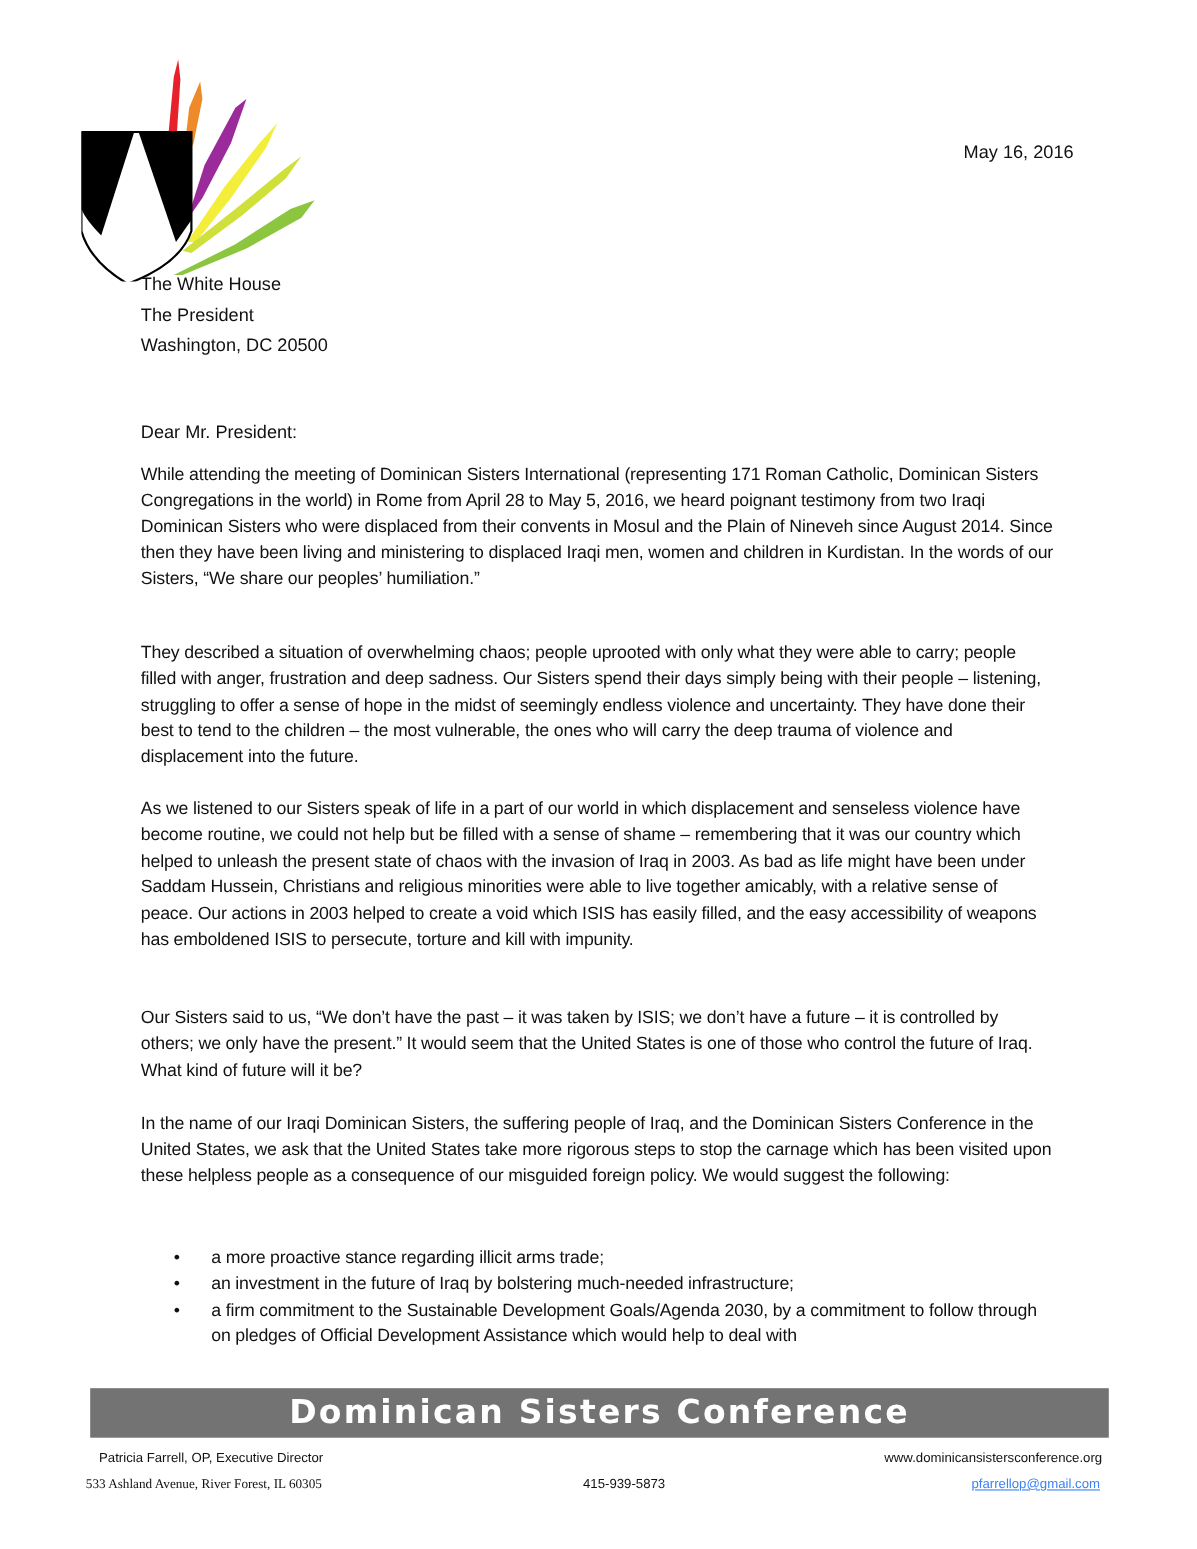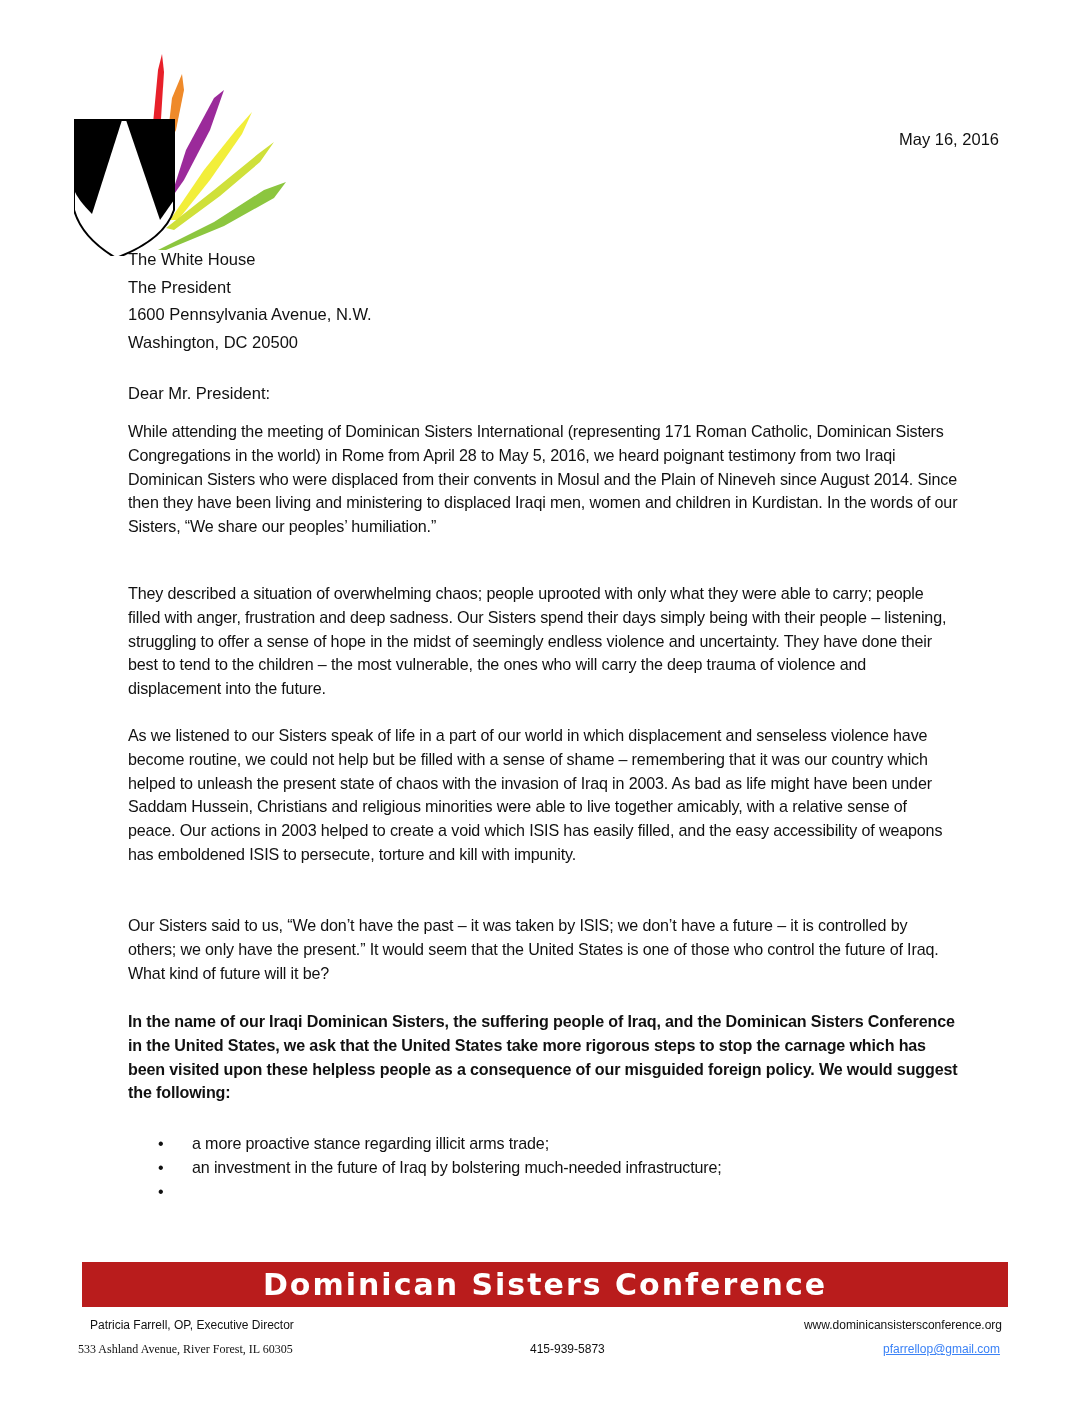--- a/index.html
+++ b/index.html
@@ -1,40 +1,40 @@
 <!DOCTYPE html>
 <html><head>
   <meta charset="utf-8">
   <style>
     html, body { margin: 0; padding: 0; background: #ffffff; }
     body {
       width: 1088px; height: 1408px; position: relative; overflow: hidden;
       font-family: "Liberation Sans", sans-serif; color: #111111;
     }
     .logo { position: absolute; left: 74px; top: 50px; width: 212px; height: 206px; }
-    .date { position: absolute; left: 899px; top: 130px; font-size: 16.5px; }
+    .date { position: absolute; left: 876px; top: 130px; font-size: 16.5px; }
     .addr { position: absolute; left: 128px; top: 246px; font-size: 16.5px; line-height: 27.7px; }
     .salutation { position: absolute; left: 128px; top: 384px; font-size: 16.5px; }
     .para {
       position: absolute; left: 128px; width: 830px;
       font-size: 16.1px; line-height: 23.8px; letter-spacing: -0.15px;
       font-family: "Liberation Sans Narrow", "Liberation Sans", sans-serif;
     }
     .p1 { top: 420px; }
     .p2 { top: 582px; }
     .p3 { top: 724px; }
     .p4 { top: 914px; }
-    .p5 { top: 1010px; font-weight: bold; }
+    .p5 { top: 1010px; }
     .bullets { position: absolute; left: 128px; top: 1132px; width: 830px; margin: 0; padding: 0; list-style: none;
       font-size: 16.1px; line-height: 23.8px; letter-spacing: -0.15px; }
     .bullets li { position: relative; padding-left: 64px; }
     .bullets .dot { position: absolute; left: 30px; top: 0; }
     .banner {
       position: absolute; left: 82px; top: 1262px; width: 926px; height: 45px;
-      background: #b91c1c; color: #ffffff; text-align: center;
+      background: #737373; color: #ffffff; text-align: center;
       font-family: "DejaVu Sans", sans-serif; font-weight: bold; font-size: 30px;
       line-height: 45px; letter-spacing: 2px;
     }
     .foot { position: absolute; font-size: 12px; color: #111111; }
     .f-name { left: 90px; top: 1318px; }
     .f-addr { left: 78px; top: 1342px; font-family: Liberation Serif, serif; }
     .f-phone { left: 530px; top: 1342px; }
     .f-web { right: 86px; top: 1318px; }
     .f-email { right: 88px; top: 1342px; color: #3b82f6; text-decoration: underline; }
   </style>
@@ -51,21 +51,20 @@
   <path d="M0 70 L100 70 L100 160 Q90 190 42 208 Q8 188 0 160 Z" fill="#ffffff" stroke="#000000" stroke-width="2"></path>
   <path d="M0 70 L48 70 L18 164 Q4 150 0 140 Z" fill="#000000"></path>
   <path d="M52 70 L100 70 L100 150 L86 170 Z" fill="#000000"></path>
 </svg>
 
 <div class="date">May 16, 2016</div>
 
 <div class="addr">
   <div>The White House</div>
   <div>The President</div>
-  <div>1600 Pennsylvania Avenue, N.W.</div>
   <div>Washington, DC 20500</div>
 </div>
 
 <div class="salutation">Dear Mr. President:</div>
 
 <div class="para p1">While attending the meeting of Dominican Sisters International (representing 171 Roman Catholic, Dominican Sisters Congregations in the world) in Rome from April 28 to May 5, 2016, we heard poignant testimony from two Iraqi Dominican Sisters who were displaced from their convents in Mosul and the Plain of Nineveh since August 2014. Since then they have been living and ministering to displaced Iraqi men, women and children in Kurdistan. In the words of our Sisters, “We share our peoples’ humiliation.”</div>
 <div class="para p2">They described a situation of overwhelming chaos; people uprooted with only what they were able to carry; people filled with anger, frustration and deep sadness. Our Sisters spend their days simply being with their people – listening, struggling to offer a sense of hope in the midst of seemingly endless violence and uncertainty.  They have done their best to tend to the children – the most vulnerable, the ones who will carry the deep trauma of violence and displacement into the future.</div>
 <div class="para p3">As we listened to our Sisters speak of life in a part of our world in which displacement and senseless violence have become routine, we could not help but be filled with a sense of shame – remembering that it was our country which helped to unleash the present state of chaos with the invasion of Iraq in 2003. As bad as life might have been under Saddam Hussein, Christians and religious minorities were able to live together amicably, with a relative sense of peace. Our actions in 2003 helped to create a void which ISIS has easily filled, and the easy accessibility of weapons has emboldened ISIS to persecute, torture and kill with impunity.</div>
 <div class="para p4">Our Sisters said to us, “We don’t have the past – it was taken by ISIS; we don’t have a future – it is controlled by others; we only have the present.” It would seem that the United States is one of those who control the future of Iraq. What kind of future will it be?</div>
 <div class="para p5">In the name of our Iraqi Dominican Sisters, the suffering people of Iraq, and the Dominican Sisters Conference in the United States, we ask that the United States take more rigorous steps to stop the carnage which has been visited upon these helpless people as a consequence of our misguided foreign policy. We would suggest the following:</div>
@@ -74,20 +73,21 @@
   <li>
     <span class="dot">•</span>
     <span>a more proactive stance regarding  illicit arms trade;</span>
   </li>
   <li>
     <span class="dot">•</span>
     <span>an investment in the future of Iraq by bolstering much-needed infrastructure;</span>
   </li>
   <li>
     <span class="dot">•</span>
+    <span>a firm commitment to the Sustainable Development Goals/Agenda 2030, by a commitment to follow through on pledges of Official Development Assistance which would help to deal with</span>
   </li>
 </ul>
 
 <div class="banner">Dominican Sisters Conference</div>
 
 <div class="foot f-name">Patricia Farrell, OP, Executive Director</div>
 <div class="foot f-addr">533 Ashland Avenue, River Forest, IL 60305</div>
 <div class="foot f-phone">415-939-5873</div>
 <div class="foot f-web">www.dominicansistersconference.org</div>
 <a class="foot f-email" title="pfarrellop@gmail.com">pfarrellop@gmail.com</a>

